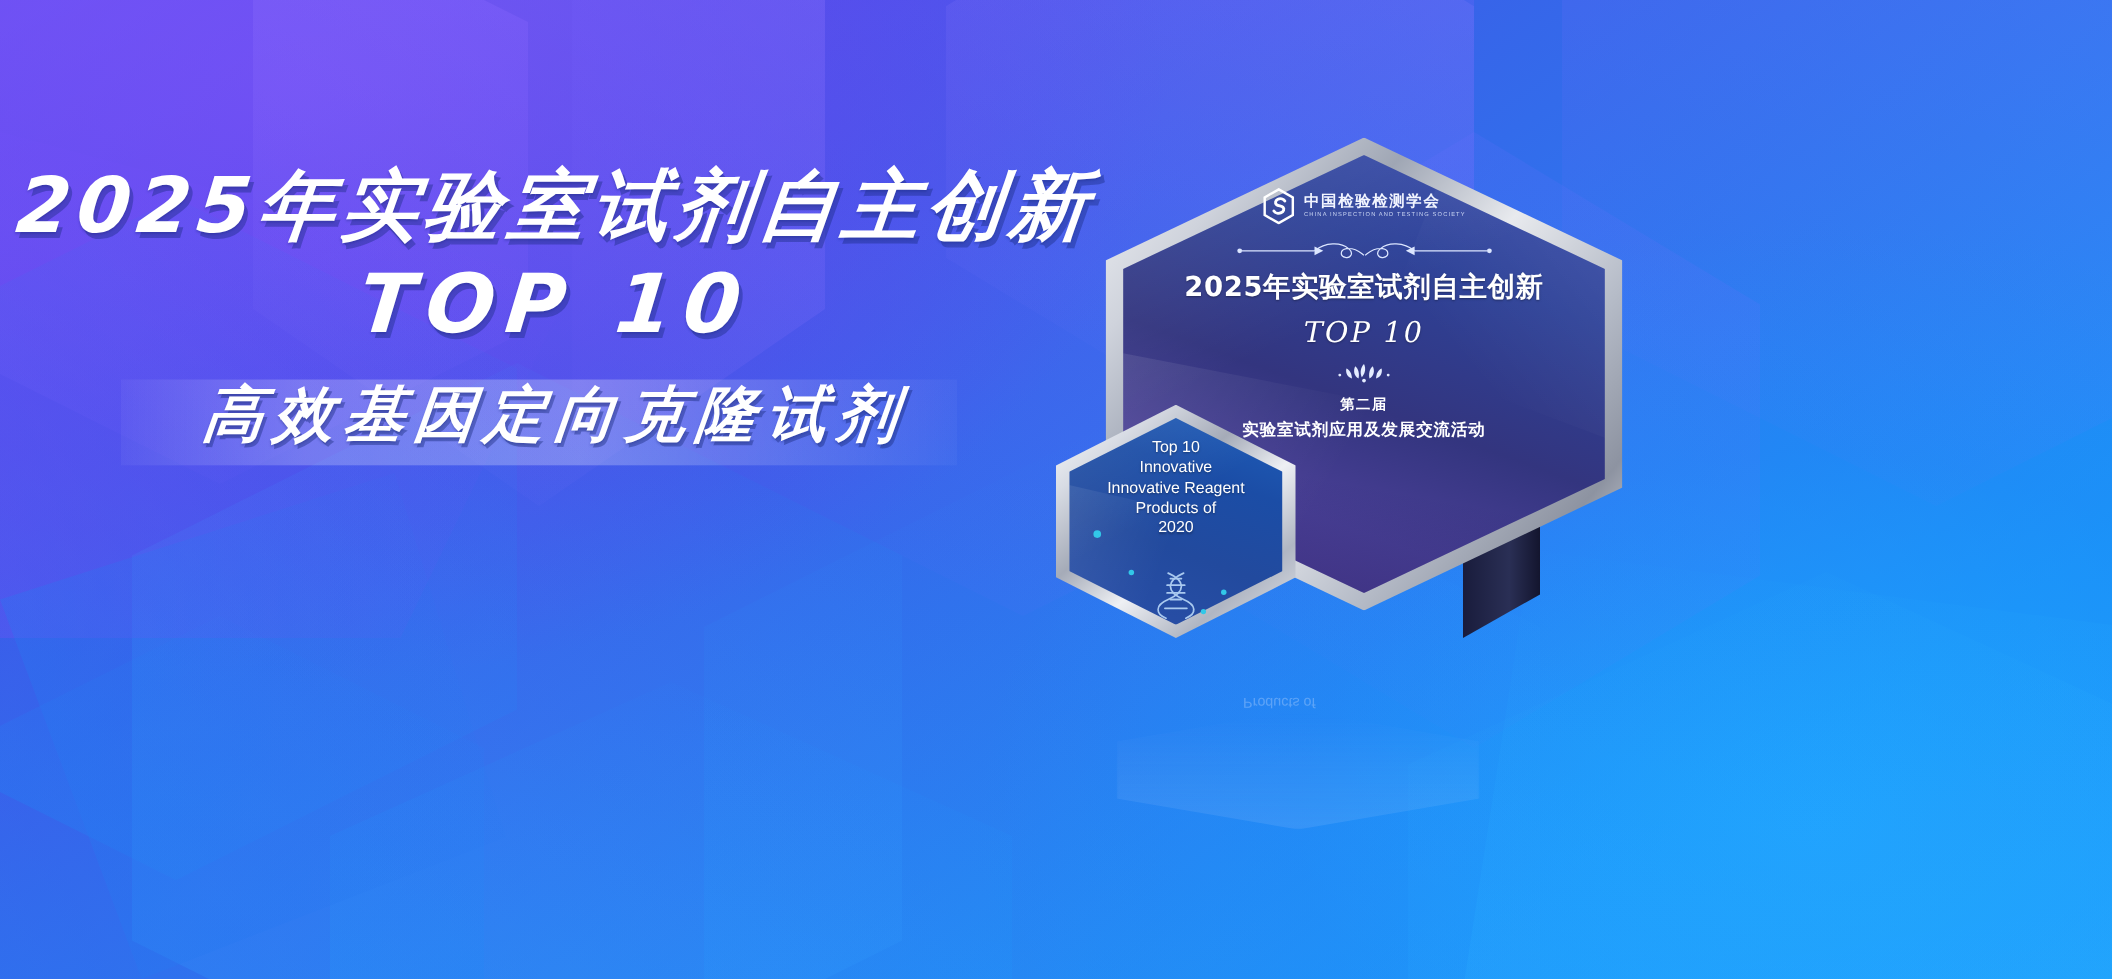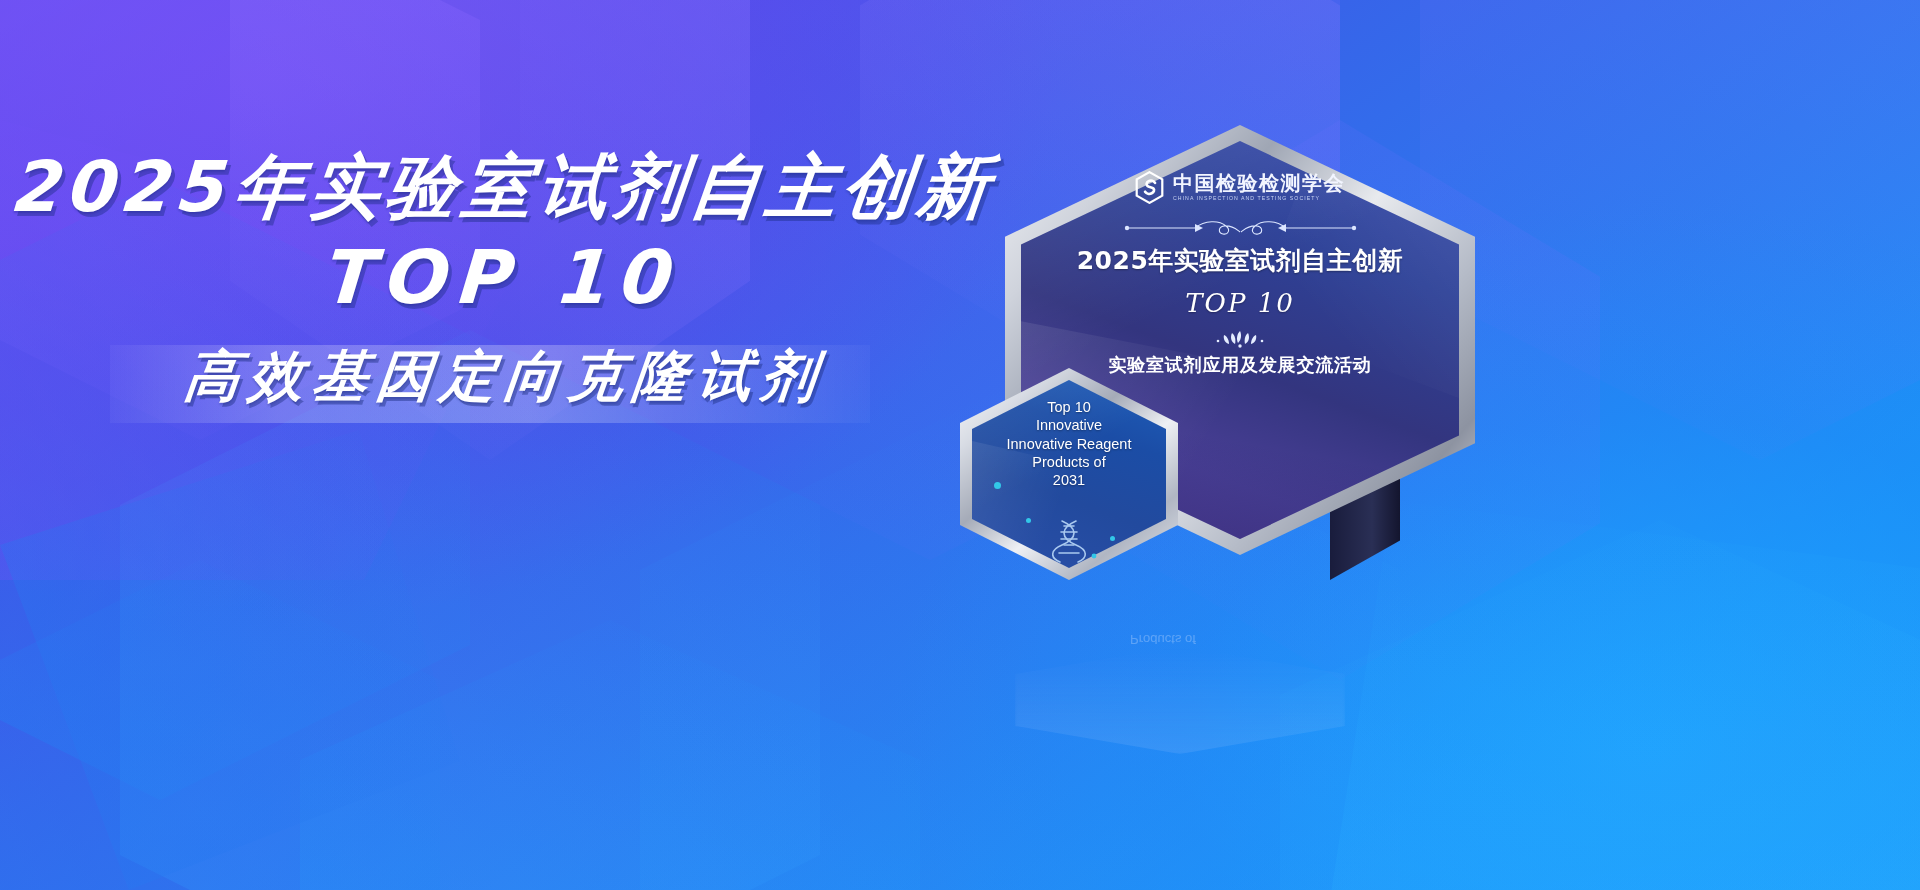--- a/index.html
+++ b/index.html
@@ -148,21 +148,21 @@
     clip-path:polygon(0 26%,72% 0,100% 70%,20% 100%);
   }
 
   .plaque-content { position:absolute; inset:0; padding-top:46px; text-align:center; }
 
   .soc-logo { display:flex; align-items:center; justify-content:center; gap:9px; }
   .soc-mark { width:29px; height:33px; flex:0 0 auto; }
   .soc-text { text-align:left; line-height:1; }
   .soc-cn {
     font-family:"DejaVu Sans", sans-serif; font-weight:bold;
-    font-size:20px; letter-spacing:1.5px; color:#f2f5ff;
+    font-size:14px; letter-spacing:1.5px; color:#f2f5ff;
   }
   .soc-en {
     font-family:"Liberation Sans", sans-serif;
     font-size:5.2px; letter-spacing:1.05px; color:#c8d3f2; margin-top:3px;
   }
 
   .flourish { margin:13px auto 0; width:235px; height:22px; display:block; }
 
   .plaque-title {
     font-family:"DejaVu Sans", sans-serif; font-weight:bold;
@@ -175,21 +175,21 @@
     font-size:26px; letter-spacing:2px; color:#ffffff; margin-top:11px;
     text-shadow:0 1px 2px rgba(0,0,0,.3);
   }
   .leaf { margin:9px auto 0; width:92px; height:22px; display:block; }
   .plaque-sub1 {
     font-family:"DejaVu Sans", sans-serif; font-weight:bold;
     font-size:13px; letter-spacing:1.4px; color:#ffffff; margin-top:10px;
   }
   .plaque-sub2 {
     font-family:"DejaVu Sans", sans-serif; font-weight:bold;
-    font-size:18px; letter-spacing:.8px; color:#ffffff; margin-top:4px;
+    font-size:15px; letter-spacing:.8px; color:#ffffff; margin-top:4px;
   }
 
   
   .hexsm-wrap { position:absolute; left:0px; top:268px; width:218px; height:212px; }
   .hexsm-outer {
     position:absolute; inset:0;
     clip-path:polygon(50% 0,100% 26%,100% 74%,50% 100%,0 74%,0 26%);
     background:linear-gradient(140deg, #ffffff 0%, #d8dce4 20%, #a5abb8 40%, #eef0f4 58%, #b0b6c3 78%, #e6e9ee 100%);
     box-shadow: 6px 12px 26px rgba(10,30,90,.42);
   }
@@ -321,38 +321,39 @@
             <path d="M38 6 C36 10,37 15,41 17 C42 13,41 8,38 6Z"></path>
             <path d="M30 8 C29 12,31 16,35 17 C35 13,33 9,30 8Z"></path>
             <path d="M54 6 C56 10,55 15,51 17 C50 13,51 8,54 6Z"></path>
             <path d="M62 8 C63 12,61 16,57 17 C57 13,59 9,62 8Z"></path>
             <circle cx="46" cy="19" r="1.7"></circle>
             <circle cx="24" cy="14" r="1.3"></circle>
             <circle cx="68" cy="14" r="1.3"></circle>
           </g>
         </svg>
 
+        <div class="plaque-sub1">第二届</div>
         <div class="plaque-sub2">实验室试剂应用及发展交流活动</div>
       </div>
     </div>
 
     <div class="hexsm-wrap">
       <div class="hexsm-outer"></div>
       <div class="hexsm-inner">
         <div class="sm-facet"></div>
       </div>
       <div class="dot1"></div>
       <div class="dot2"></div>
       <div class="dot3"></div>
       <div class="hexsm-text">
         <span>Top 10</span>
         <span>Innovative</span>
         <span>Innovative Reagent</span>
         <span>Products of</span>
-        <span>2031</span>
+        <span>2020</span>
       </div>
       <svg class="dna" viewBox="0 0 58 46">
         <g fill="none" stroke="#a9c9ef" stroke-width="1.6" stroke-linecap="round">
           <path d="M10 3 C26 10, 26 20, 10 27 C-2 32, -2 40, 8 44"></path>
           <path d="M24 3 C8 10, 8 20, 24 27 C36 32, 36 40, 26 44"></path>
           <path d="M12 8 L22 8 M9 14 L25 14 M9 21 L25 21 M12 27 L22 27 M7 35 L27 35"></path>
         </g>
         <circle cx="42" cy="38" r="2.4" fill="#32c8e8"></circle>
       </svg>
     </div>

